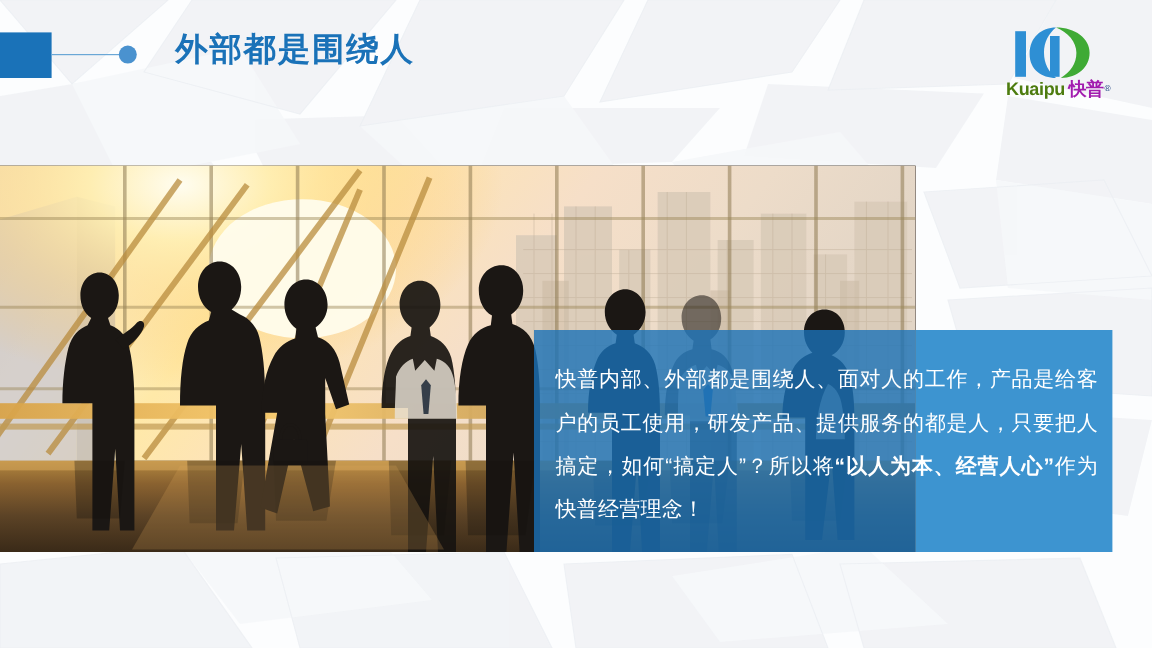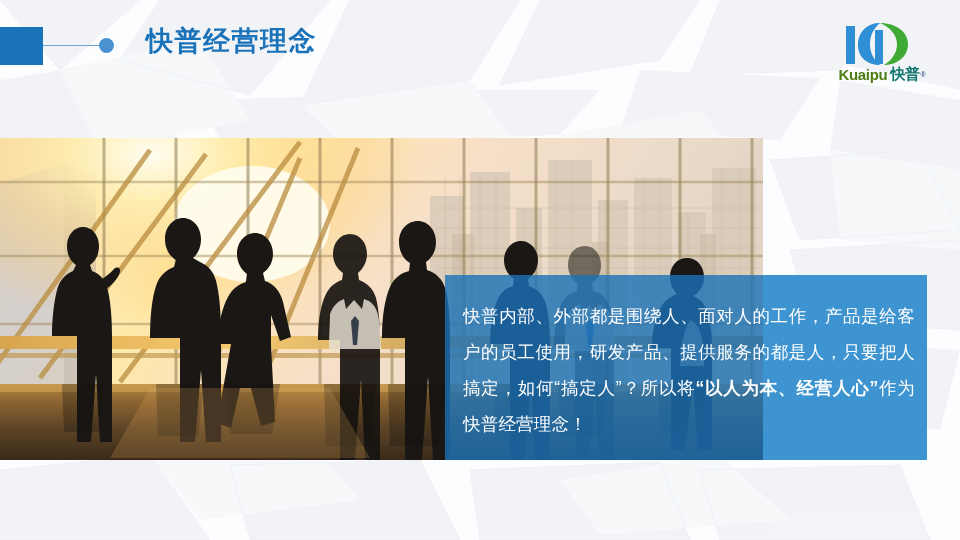--- a/index.html
+++ b/index.html
@@ -95,21 +95,21 @@
   }
   .logo-latin {
     font-size: 15px;
     font-weight: bold;
     color: #4d7c0f;
     letter-spacing: -0.3px;
   }
   .logo-cn {
     font-size: 15px;
     font-weight: bold;
-    color: #0f766e;
+    color: #a21caf;
     margin-left: 3px;
     letter-spacing: -0.5px;
   }
   .logo-reg {
     font-size: 7px;
     color: #143a7a;
     vertical-align: super;
     margin-left: 1px;
   }
 
@@ -214,21 +214,21 @@
       <path d="M0,470 L150,455 L210,540 L0,540 Z"></path>
       <path d="M230,465 L420,460 L460,540 L250,540 Z"></path>
       <path d="M470,470 L660,462 L690,540 L480,540 Z"></path>
       <path d="M700,470 L900,465 L930,540 L720,540 Z"></path>
     </g>
   </svg>
 
   <div class="header-square"></div>
   <div class="header-line"></div>
   <div class="header-dot"></div>
-  <div class="header-title">快普经营理念</div>
+  <div class="header-title">外部都是围绕人</div>
 
   <div class="logo">
     <svg class="logo-mark" viewBox="0 0 74 44">
 
       <rect x="2" y="4" width="9" height="38" fill="#2e8fd4"></rect>
 
       <path d="M14 23 C14 9 24 1 36 1 C30 6 26 13 26 22 C26 31 30 38 36 43 C24 43 14 36 14 23 Z" fill="#2e8fd4"></path>
 
       <path d="M36 1 C52 1 64 10 64 22 C64 34 54 43 40 43 C48 38 53 31 53 22 C53 13 46 5 36 1 Z" fill="#3faa35"></path>
 

